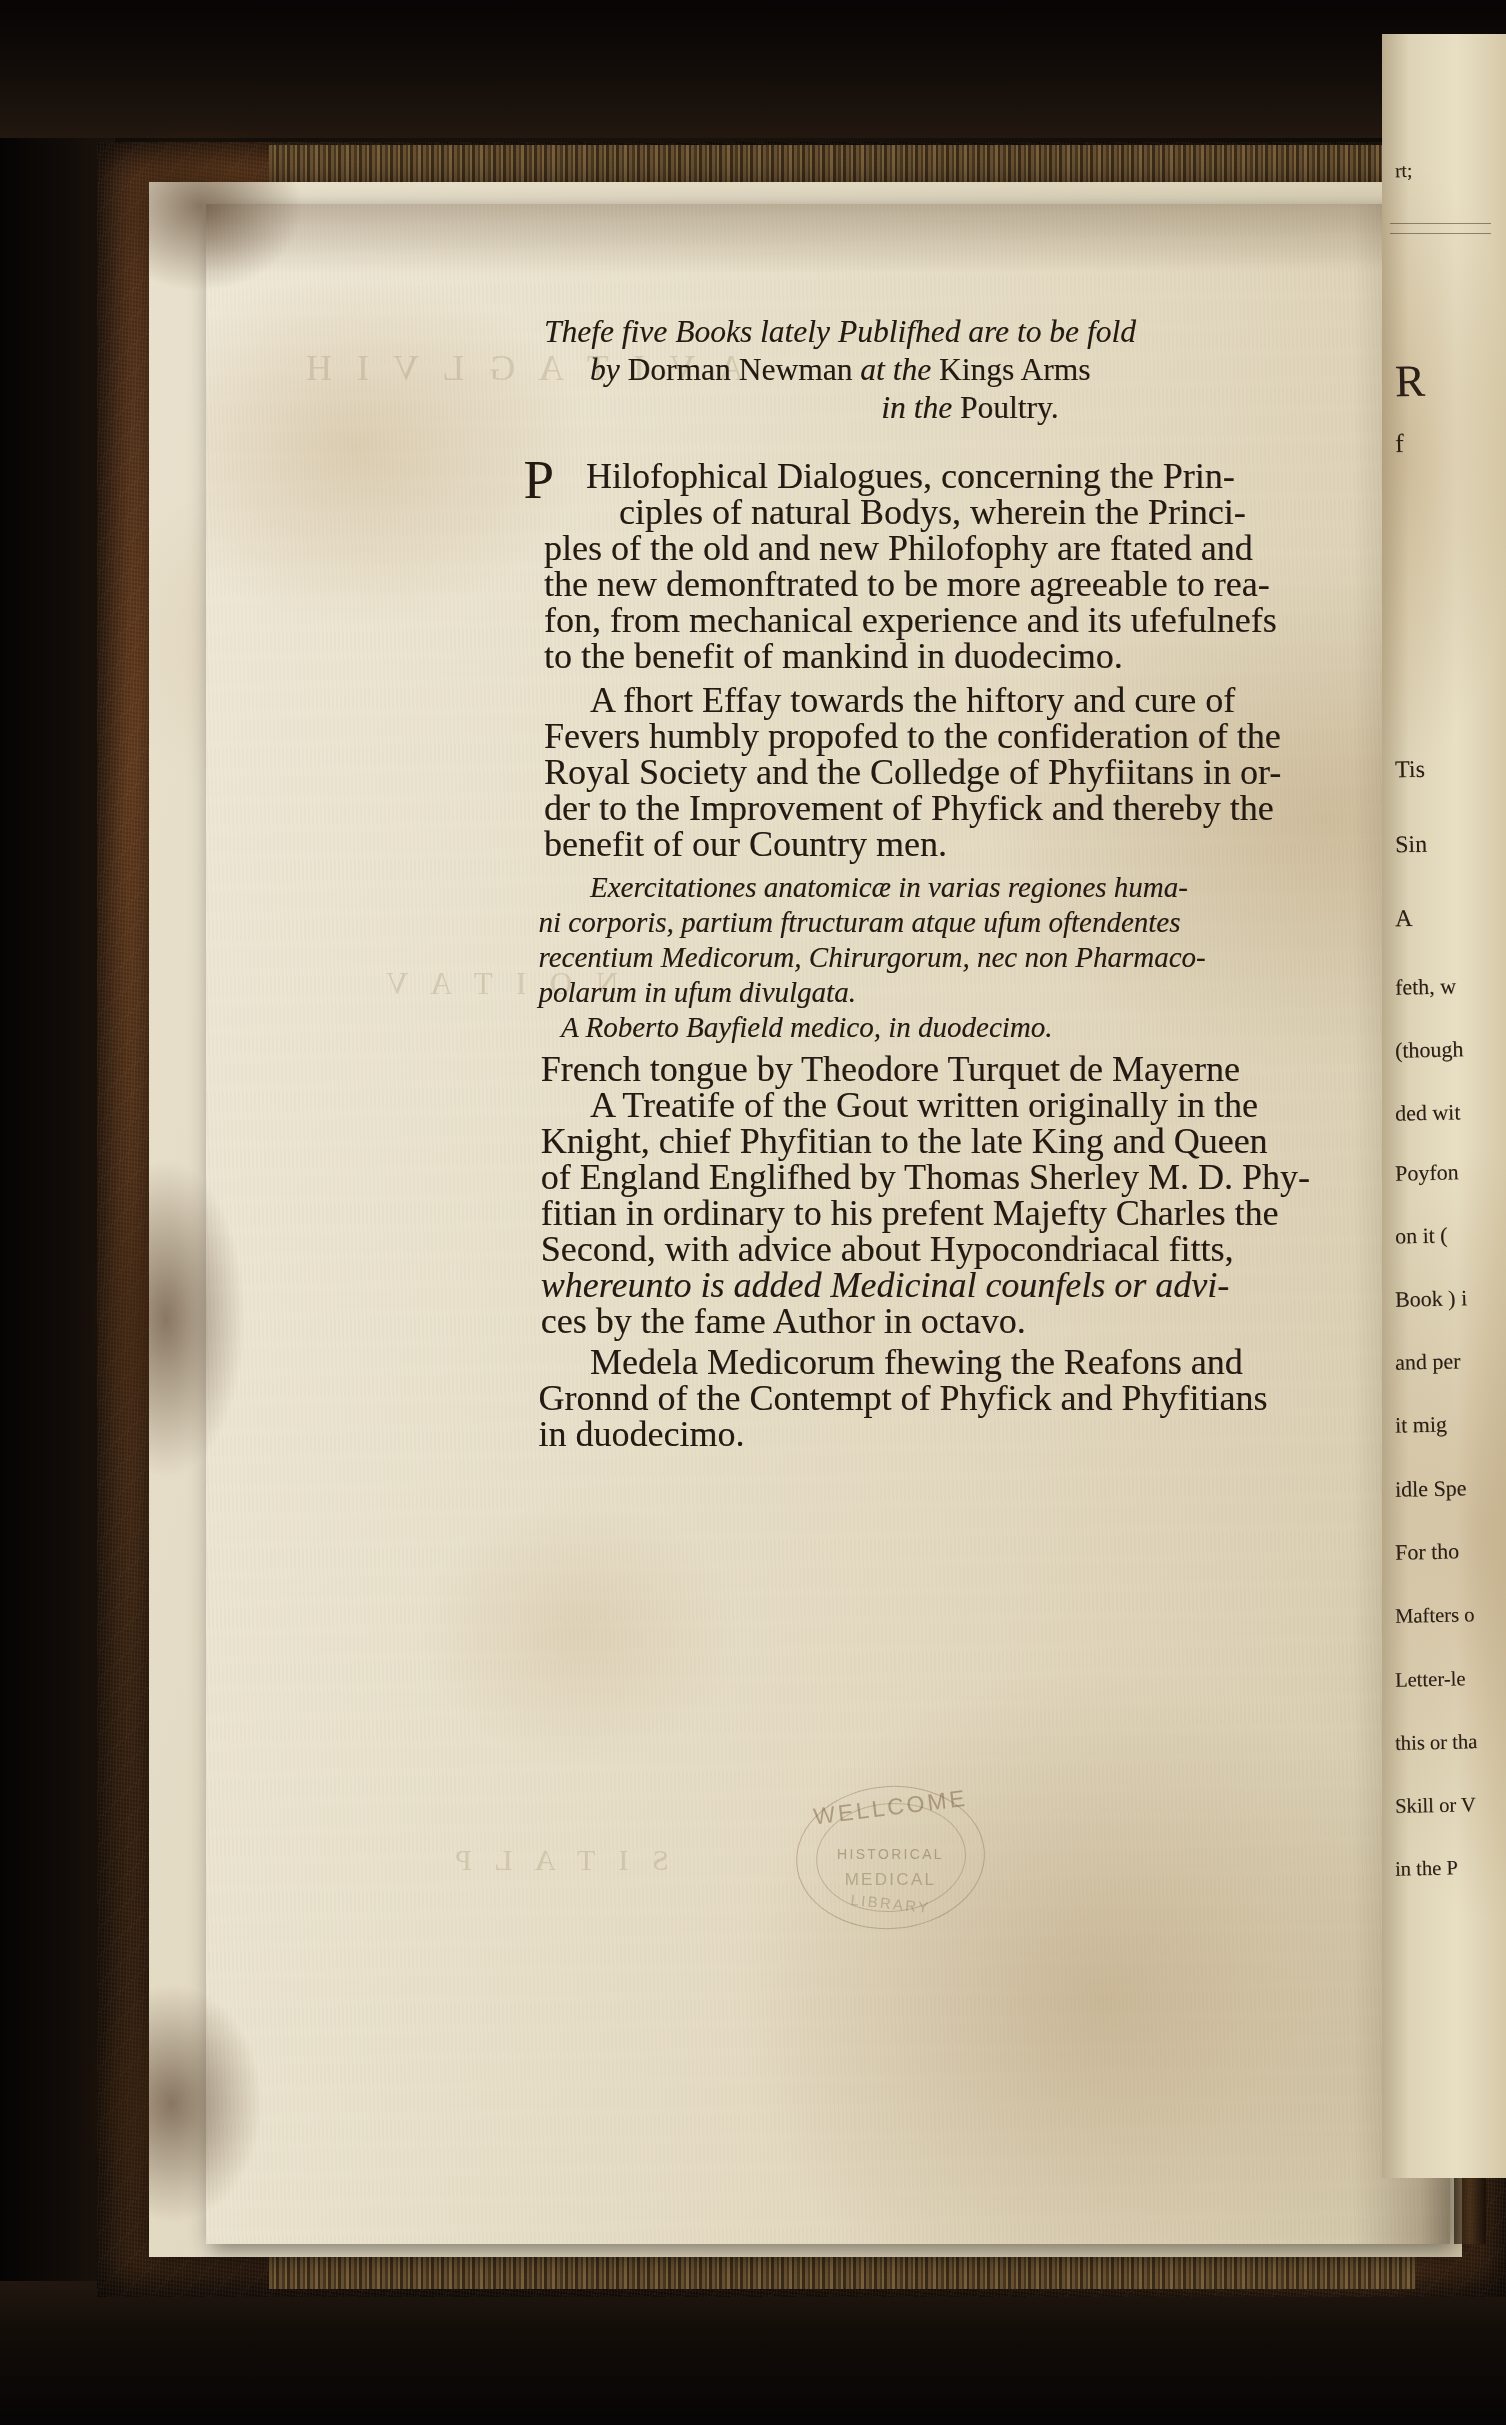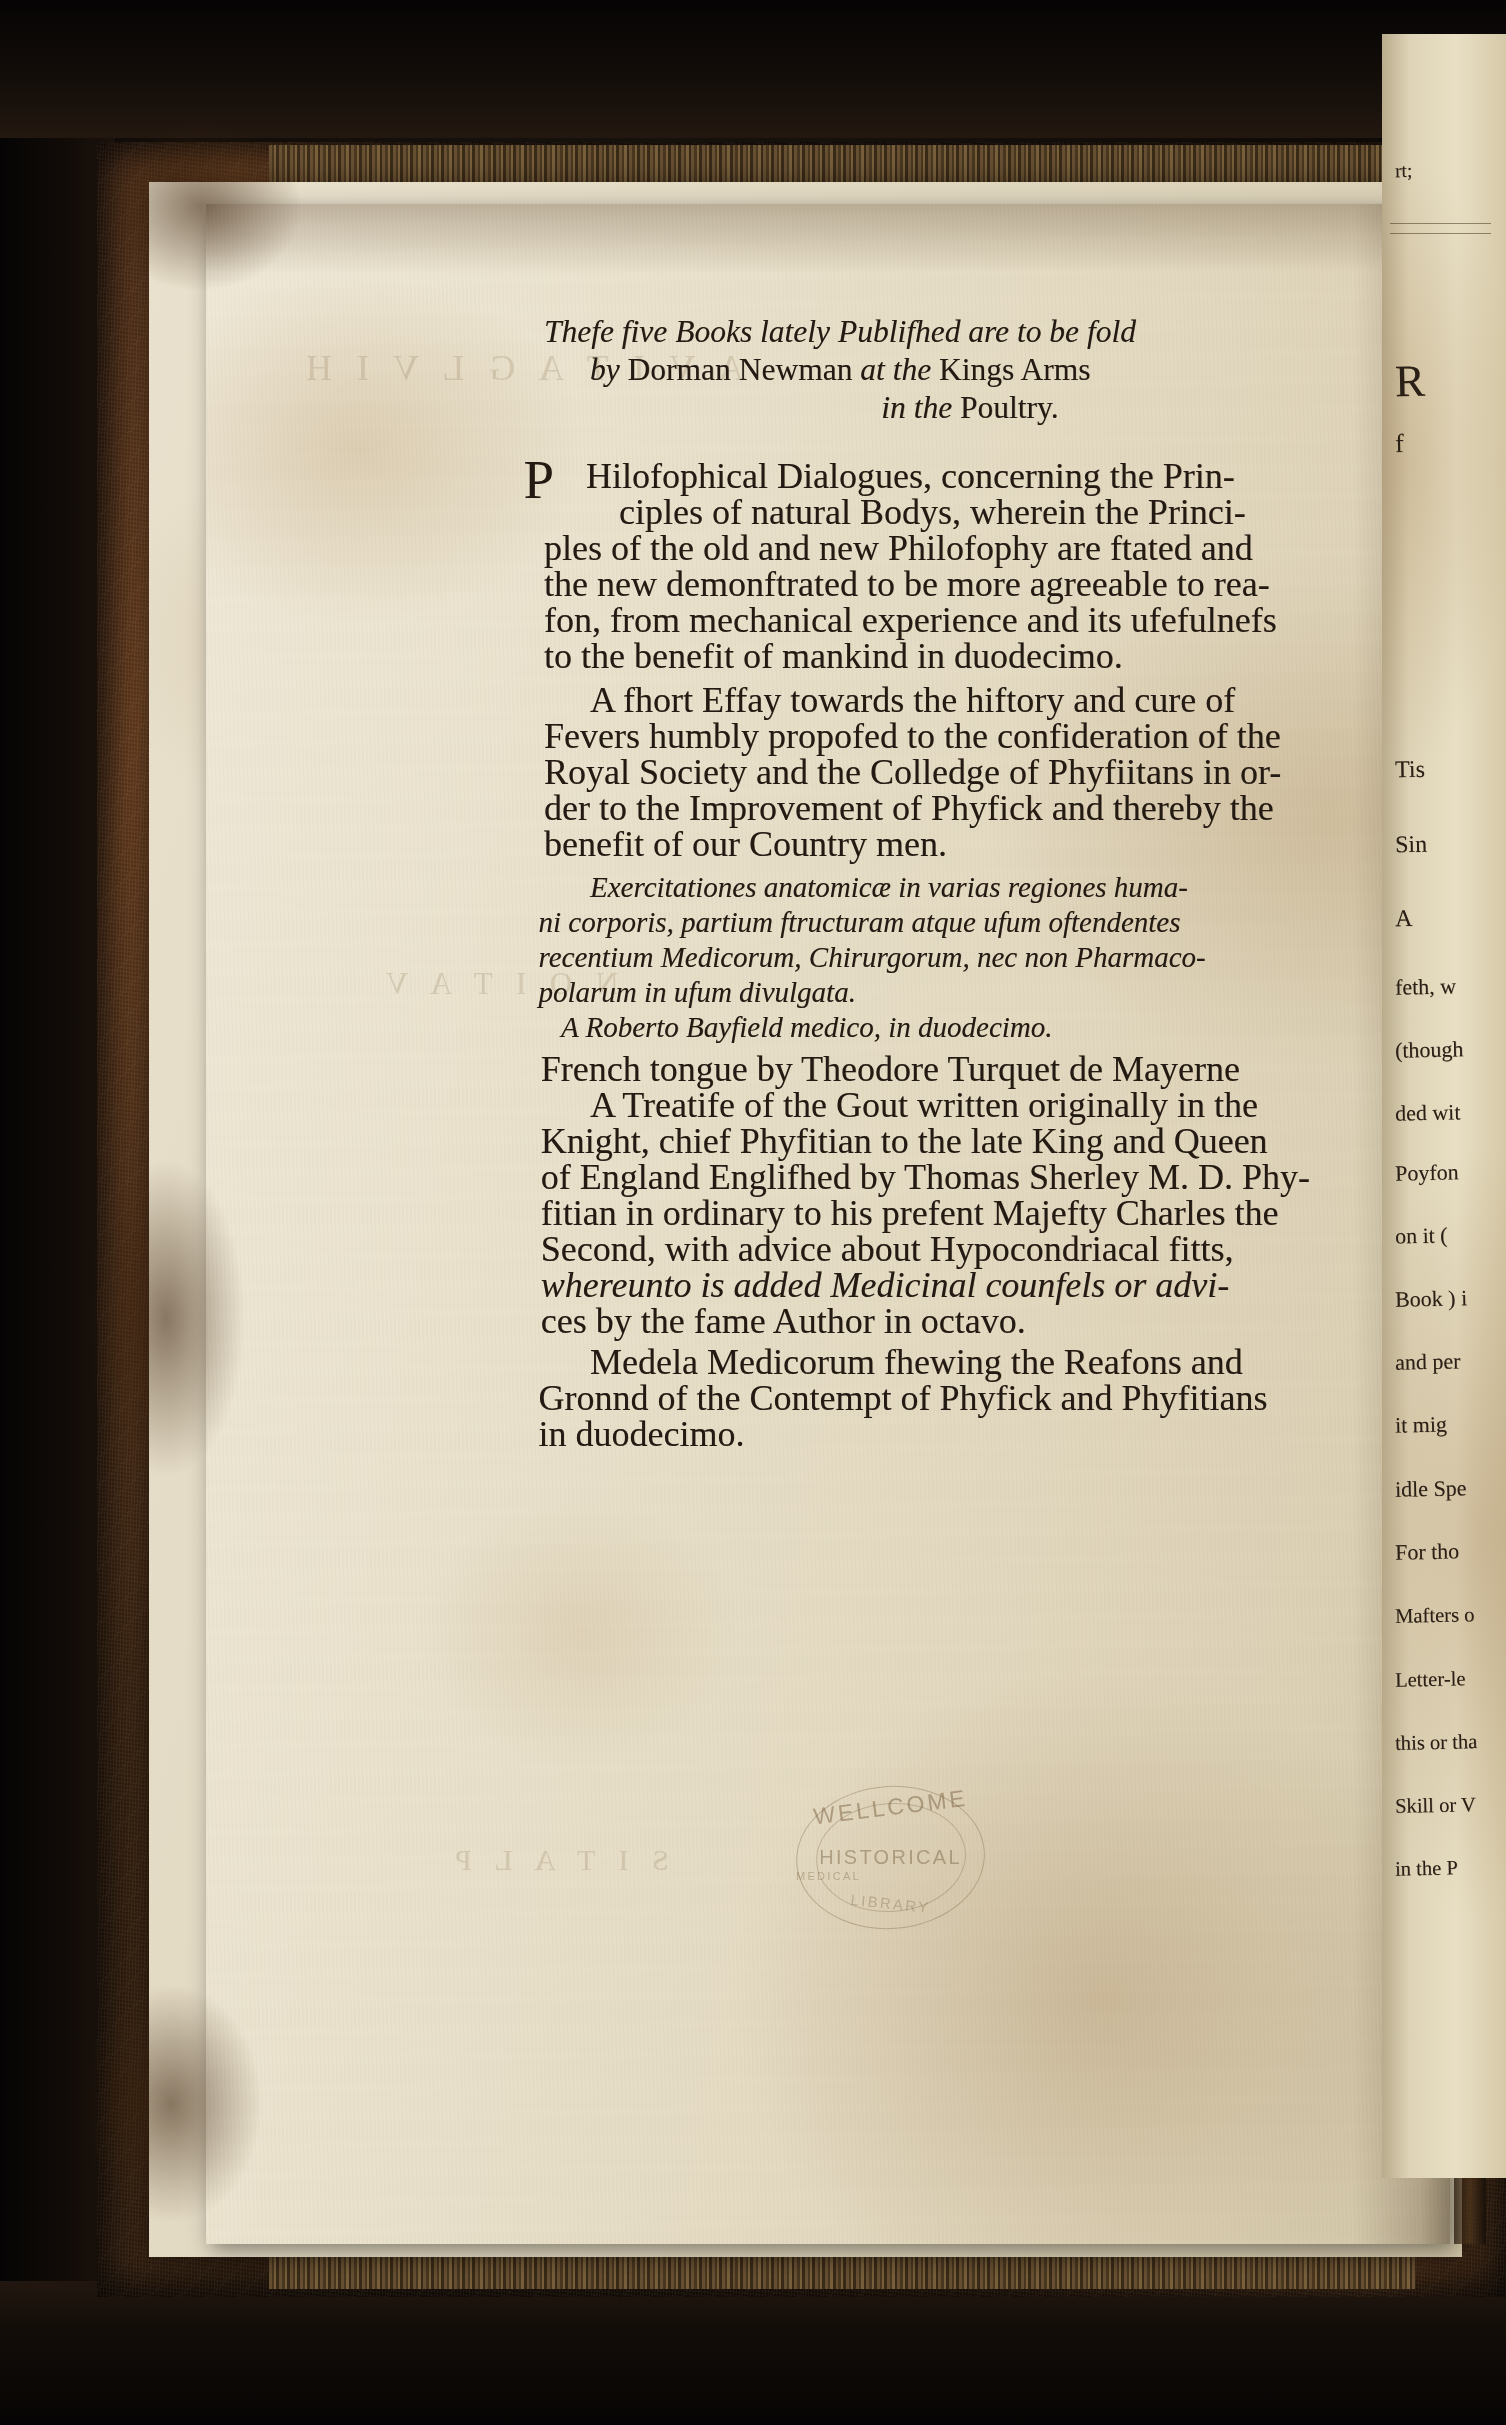--- a/index.html
+++ b/index.html
@@ -203,30 +203,30 @@
     font-size: 23px;
     letter-spacing: 2.9px;
     color: rgba(110,85,52,.45);
     transform: rotate(-7deg);
     font-family: "Liberation Sans", sans-serif;
   }
   .stamp .mid-text {
     position: absolute;
     left: 0; top: 60px; width: 100%;
     text-align: center;
-    font-size: 20px;
+    font-size: 14px;
     letter-spacing: 2.3px;
     color: rgba(110,85,52,.42);
     font-family: "Liberation Sans", sans-serif;
   }
   .stamp .mid-text2 {
     position: absolute;
     left: 0; top: 84px; width: 100%;
-    text-align: left;
-    font-size: 11px;
+    text-align: center;
+    font-size: 17px;
     letter-spacing: 2.3px;
     color: rgba(110,85,52,.35);
     font-family: "Liberation Sans", sans-serif;
   }
   .stamp .bot-text {
     position: absolute;
     left: 0; top: 109px; width: 100%;
     text-align: center;
     font-size: 15px;
     letter-spacing: 2.3px;

